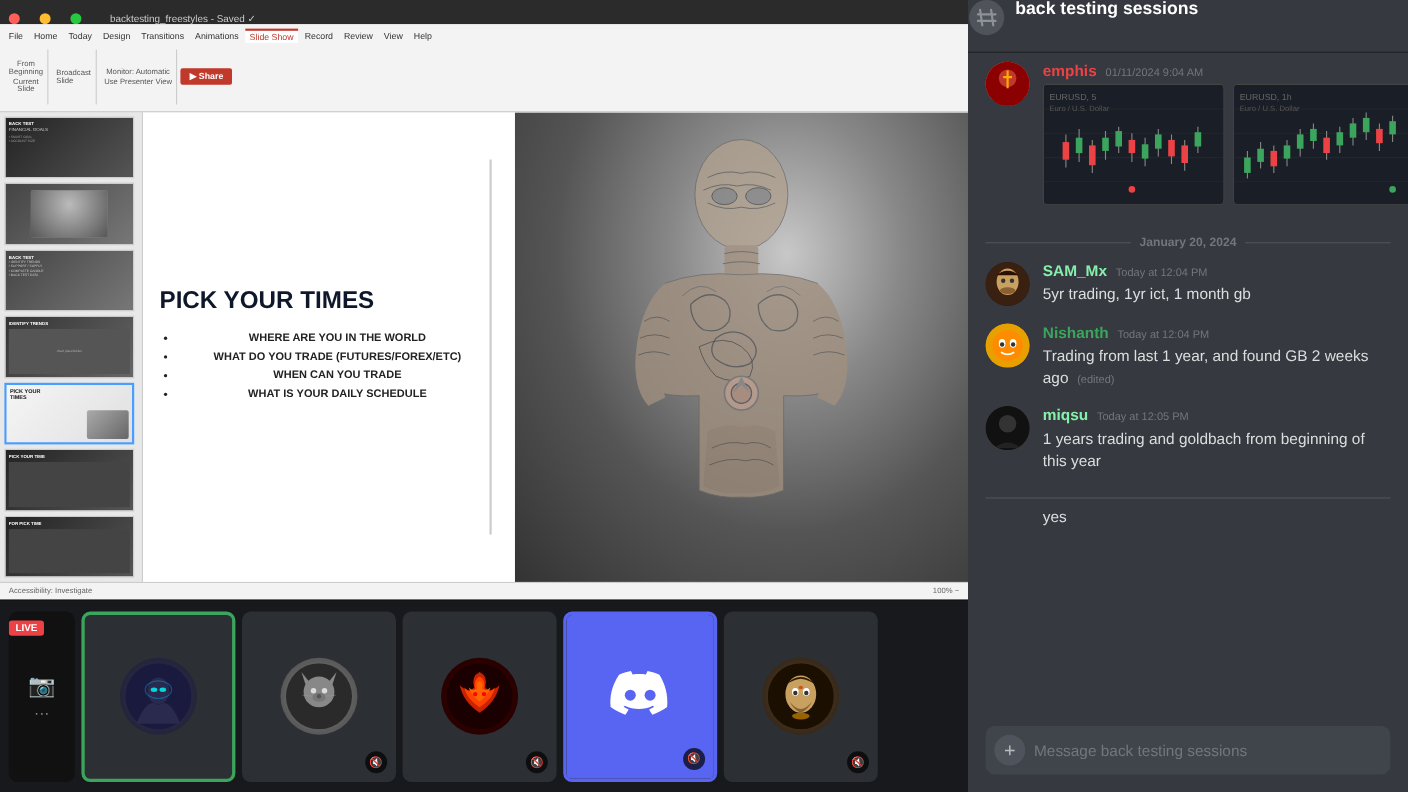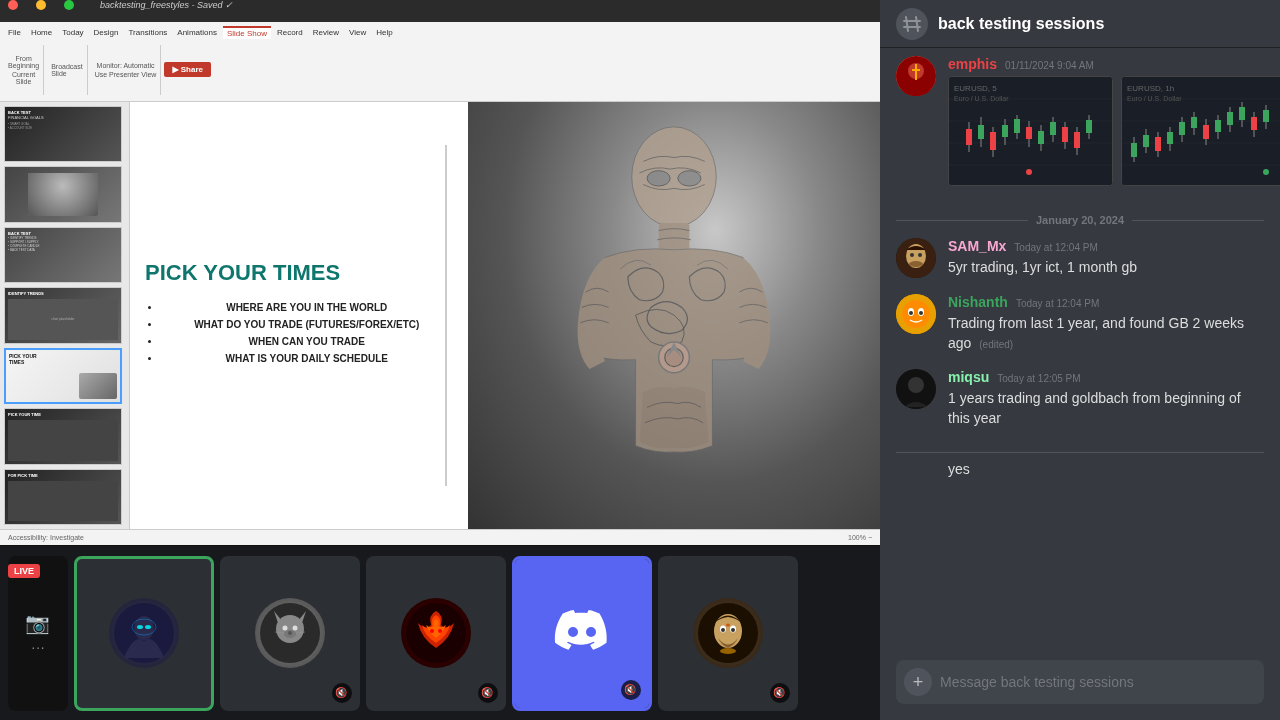--- a/index.html
+++ b/index.html
@@ -36,24 +36,23 @@
       height: 100%;
       background: #d4d4d4;
       display: flex;
       flex-direction: column;
     }
 
     .ppt-titlebar {
       height: 22px;
       background: #2b2b2b;
       display: flex;
-      align-items: flex-start;
+      align-items: flex-end;
       padding: 0 8px;
       gap: 18px;
-      font-style: italic;
     }
 
     .window-btn {
       width: 10px;
       height: 10px;
       border-radius: 50%;
     }
     .btn-close { background: #ff5f57; }
     .btn-min { background: #febc2e; }
     .btn-max { background: #28c840; }
@@ -147,21 +146,21 @@
       width: 45%;
       padding: 20px 15px;
       display: flex;
       flex-direction: column;
       justify-content: center;
     }
 
     .slide-title {
       font-size: 22px;
       font-weight: 900;
-      color: #0f766e;
+      color: #0f172a;
       margin-bottom: 16px;
       font-family: Arial Black, Arial, sans-serif;
       line-height: 1.1;
     }
 
     .slide-bullets {
       list-style: disc;
       padding-left: 16px;
       text-align: center;
     }
@@ -319,22 +318,21 @@
       background: #36393f;
       display: flex;
       flex-direction: column;
     }
 
     .channel-header {
       height: 48px;
       background: #36393f;
       border-bottom: 1px solid #202225;
       display: flex;
-      align-items: center;
-      padding: 0 16px;
+      padding: 0 1px;
       gap: 10px;
       flex-shrink: 0;
     }
 
     .channel-icon {
       width: 32px;
       height: 32px;
       border-radius: 50%;
       background: #4f545c;
       display: flex;
@@ -529,21 +527,21 @@
       font-size: 14px;
       outline: none;
     }
 
     .message-input::placeholder {
       color: #72767d;
     }
 
     
     .username-emphis { color: #ed4245; }
-    .username-sam { color: #f9a8d4; }
+    .username-sam { color: #86efac; }
     .username-nishanth { color: #3ba55d; }
     .username-miqsu { color: #86efac; }
 
     .ppt-status-bar {
       height: 16px;
       background: #f3f3f3;
       border-top: 1px solid #ccc;
       display: flex;
       align-items: center;
       padding: 0 8px;

